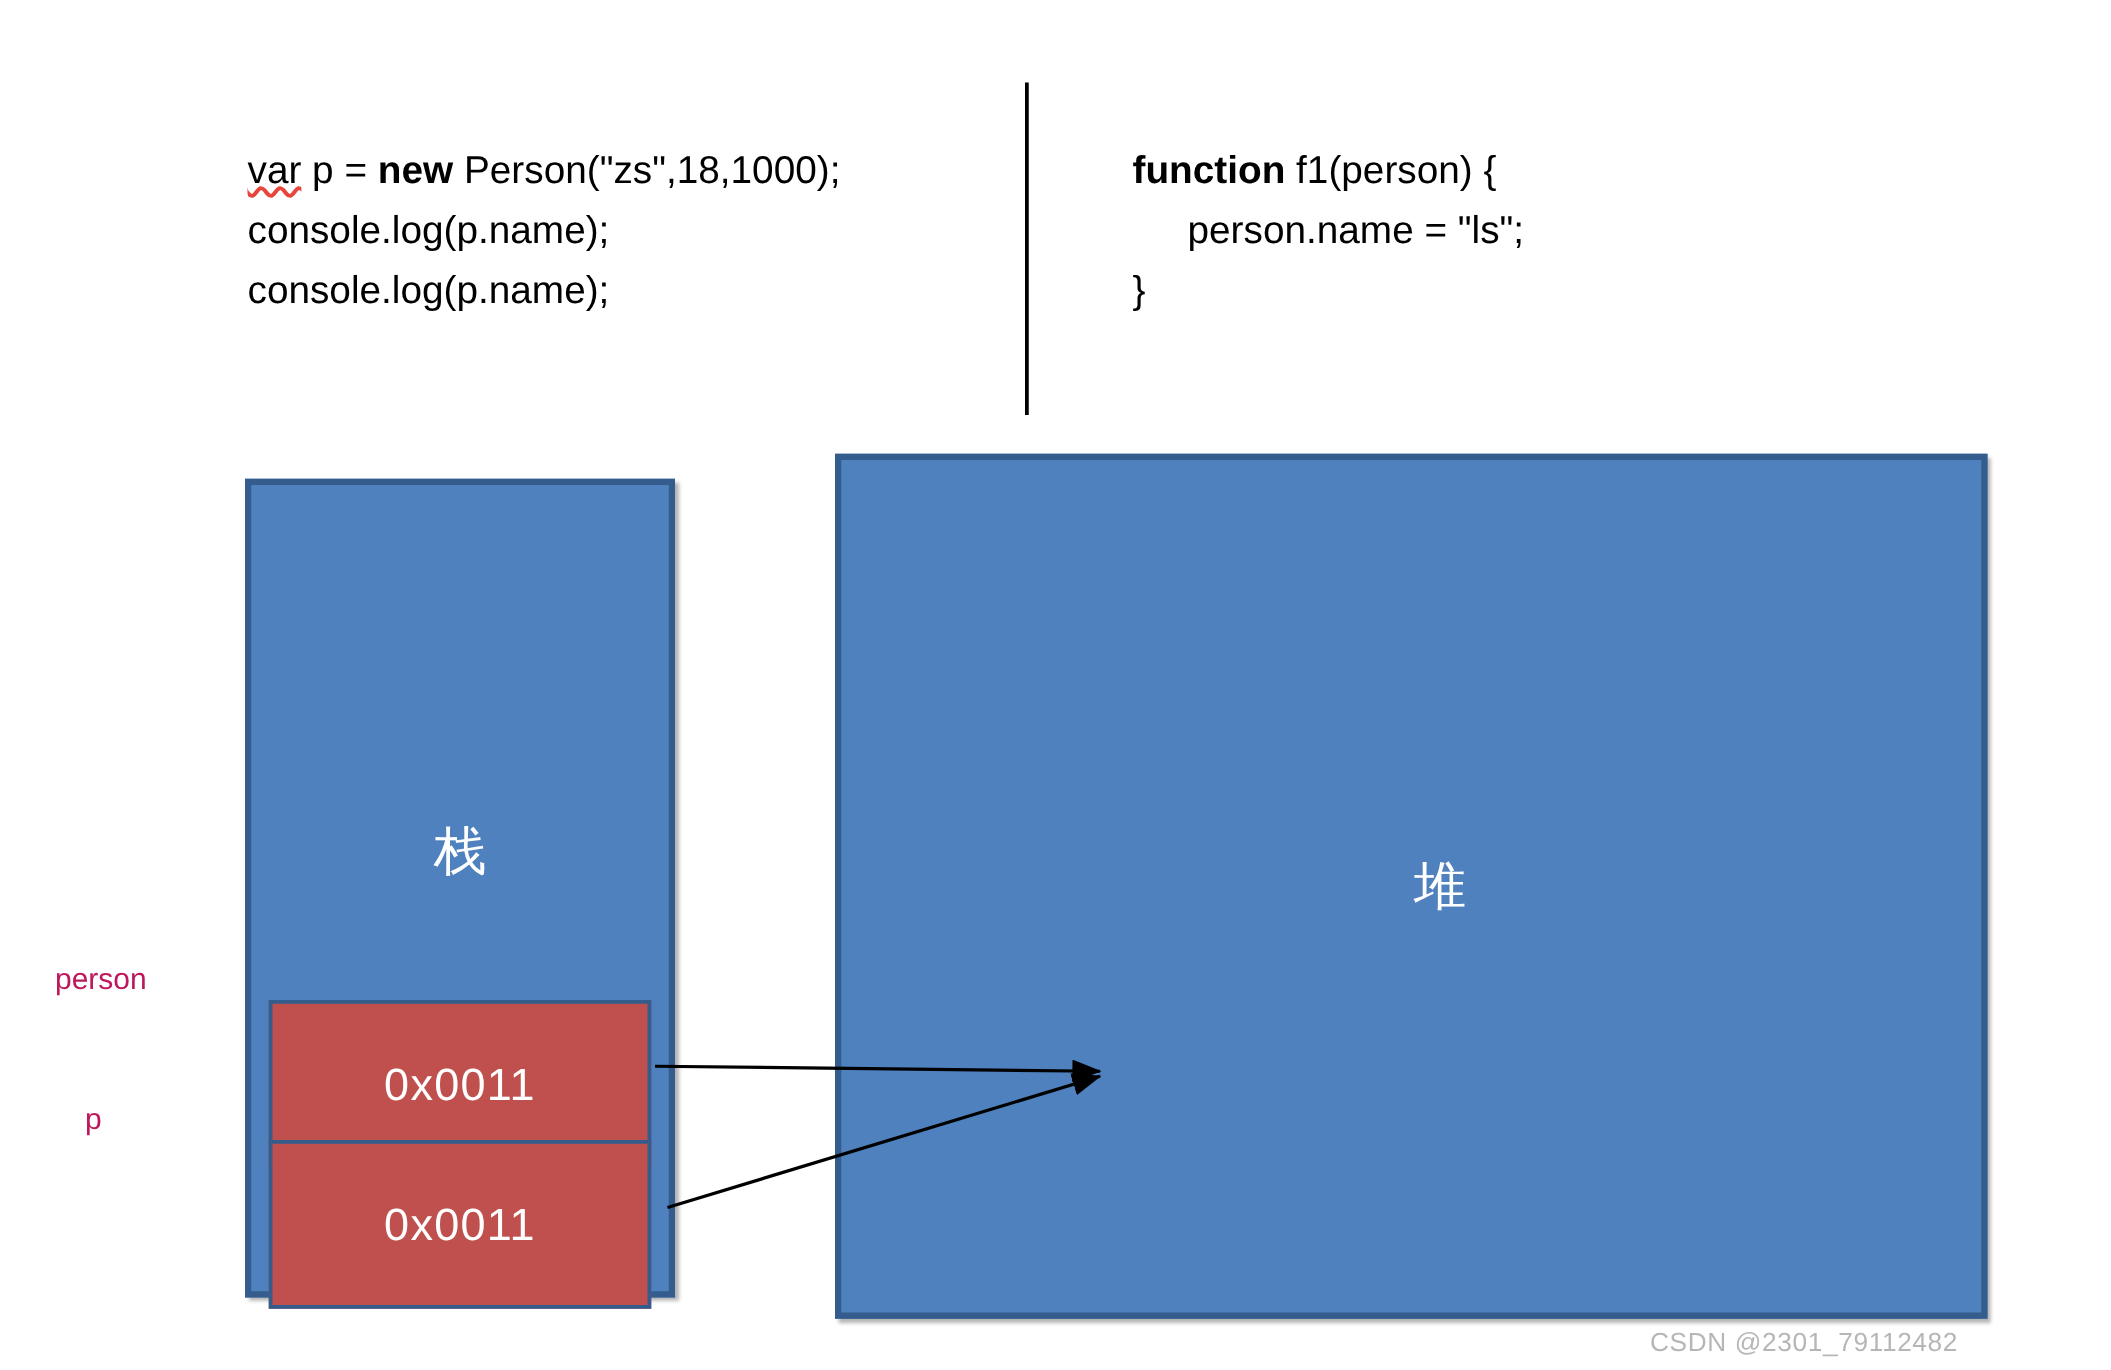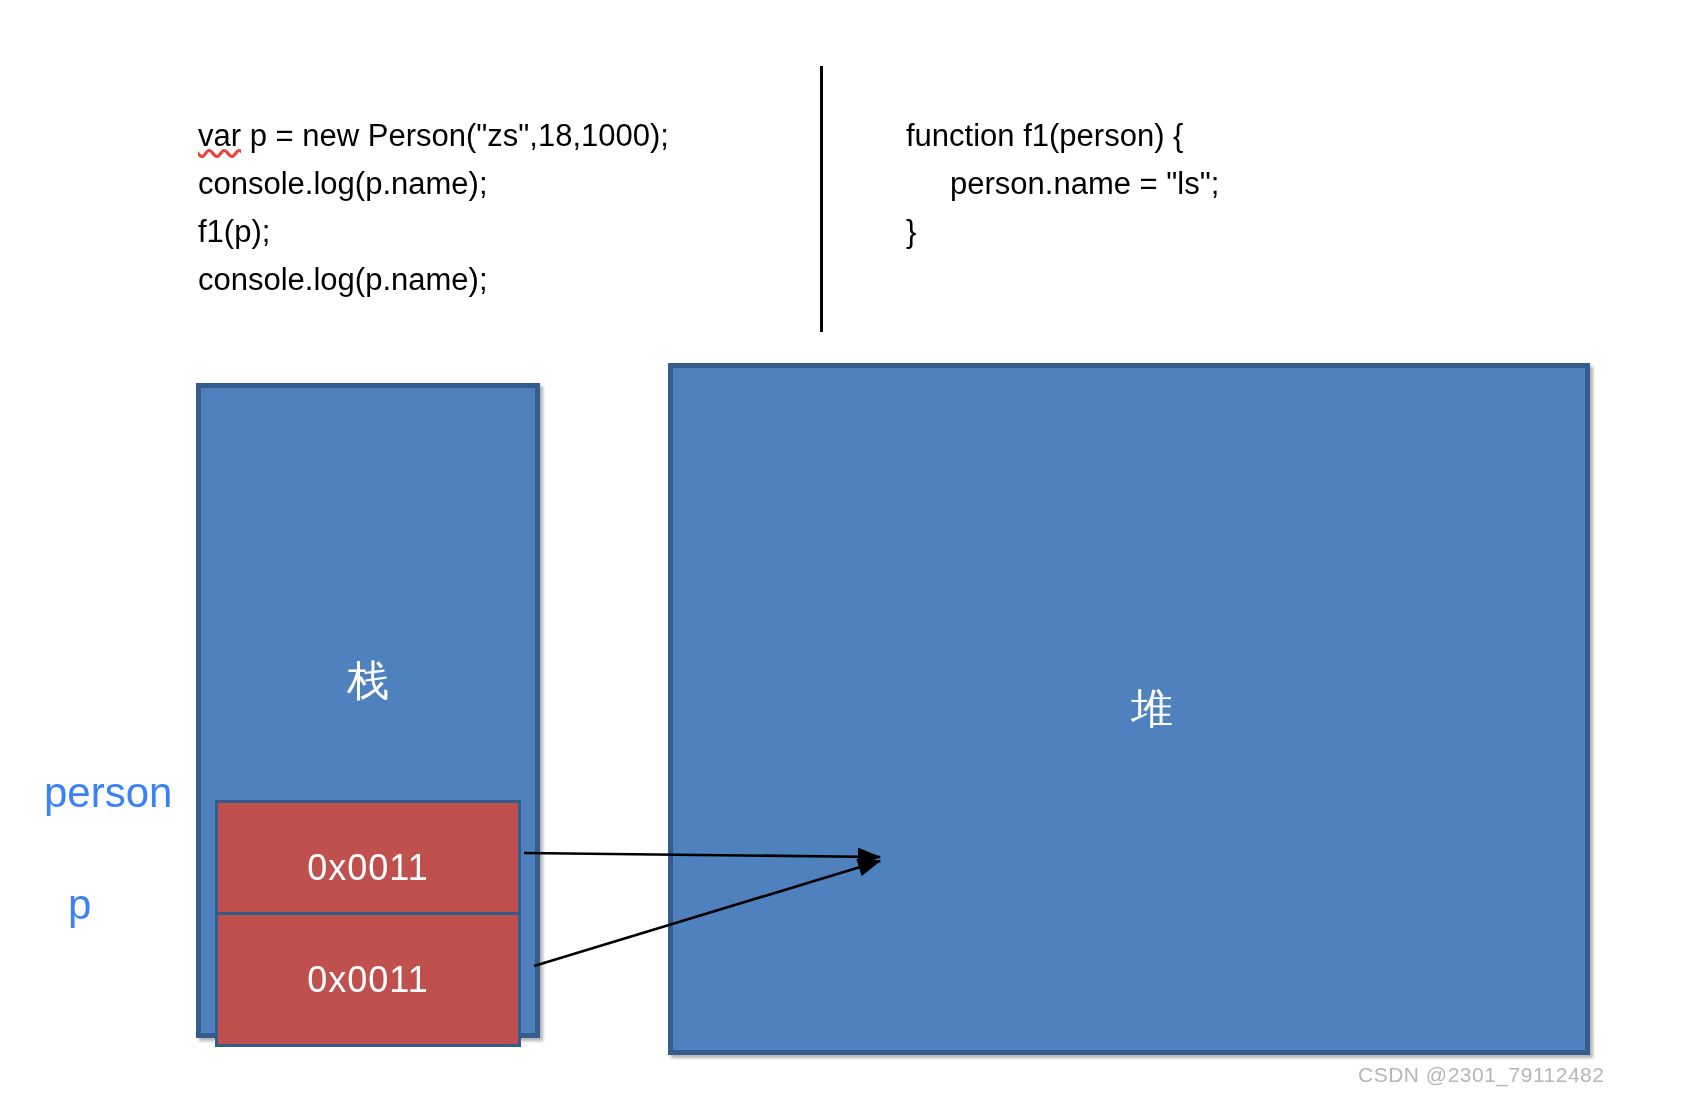--- a/index.html
+++ b/index.html
@@ -22,21 +22,21 @@
     color: #000000;
     font-family: "Liberation Sans", sans-serif;
     font-size: 31px;
     line-height: 48px;
     white-space: pre;
   }
   #code-left  { left: 198px; top: 112px; }
   #code-right { left: 906px; top: 112px; }
 
   .code-line { display: block; height: 48px; }
-  .kw { font-weight: normal; }
+  .kw { font-weight: bold; }
   .kw-misspelled {
     font-weight: normal;
     text-decoration: underline wavy #e8453c;
     text-decoration-skip-ink: none;
     text-underline-offset: 3px;
   }
   .indent { display: inline-block; width: 44px; }
 
   #code-divider {
     position: absolute;
@@ -84,22 +84,22 @@
     align-items: center;
     justify-content: center;
     letter-spacing: 1px;
     text-align: center;
   }
   #stack-cell-0 { top: 412px; }
   #stack-cell-1 { top: 524px; }
 
   .stack-var-label {
     position: absolute;
-    color: #3b82f6;
-    font-size: 42px;
+    color: #be185d;
+    font-size: 24px;
     line-height: 1;
     white-space: nowrap;
   }
   #stack-label-person { left: 44px; top: 772px; }
   #stack-label-p      { left: 68px; top: 884px; }
 
   
   #heap-box {
     position: absolute;
     left: 668px;
@@ -127,34 +127,34 @@
     left: 0;
     top: 0;
     width: 1689px;
     height: 1096px;
     pointer-events: none;
   }
 
   
   #watermark {
     position: absolute;
-    left: 1358px;
+    left: 1320px;
     top: 1063px;
     color: #b6b6b6;
     font-size: 21px;
     letter-spacing: 0.5px;
     white-space: nowrap;
   }
 </style>
 </head>
 <body>
 
 <div id="canvas">
 
-  <div id="code-left" class="code-block"><span class="code-line"><span class="kw-misspelled">var</span><span> p = </span><span class="kw">new</span><span> Person("zs",18,1000);</span></span><span class="code-line"><span>console.log(p.name);</span></span><span class="code-line"><span>f1(p);</span></span><span class="code-line"><span>console.log(p.name);</span></span></div>
+  <div id="code-left" class="code-block"><span class="code-line"><span class="kw-misspelled">var</span><span> p = </span><span class="kw">new</span><span> Person("zs",18,1000);</span></span><span class="code-line"><span>console.log(p.name);</span></span><span class="code-line"><span>console.log(p.name);</span></span></div>
 
   <div id="code-divider"></div>
 
   <div id="code-right" class="code-block"><span class="code-line"><span class="kw">function</span><span> f1(person) {</span></span><span class="code-line"><span class="indent"></span><span>person.name = "ls";</span></span><span class="code-line"><span>}</span></span></div>
 
   <div id="stack-box">
     <div id="stack-title">栈</div>
     <div id="stack-cell-0" class="stack-cell">0x0011</div>
     <div id="stack-cell-1" class="stack-cell">0x0011</div>
   </div>

